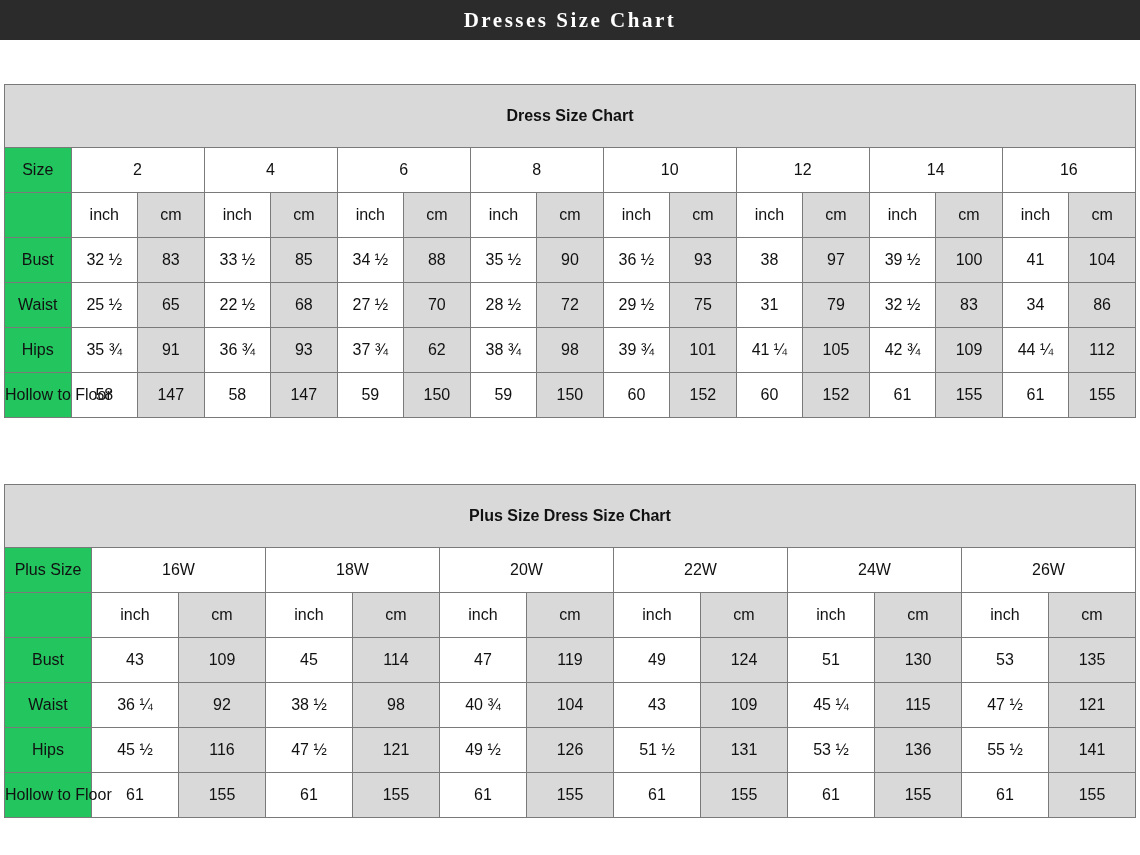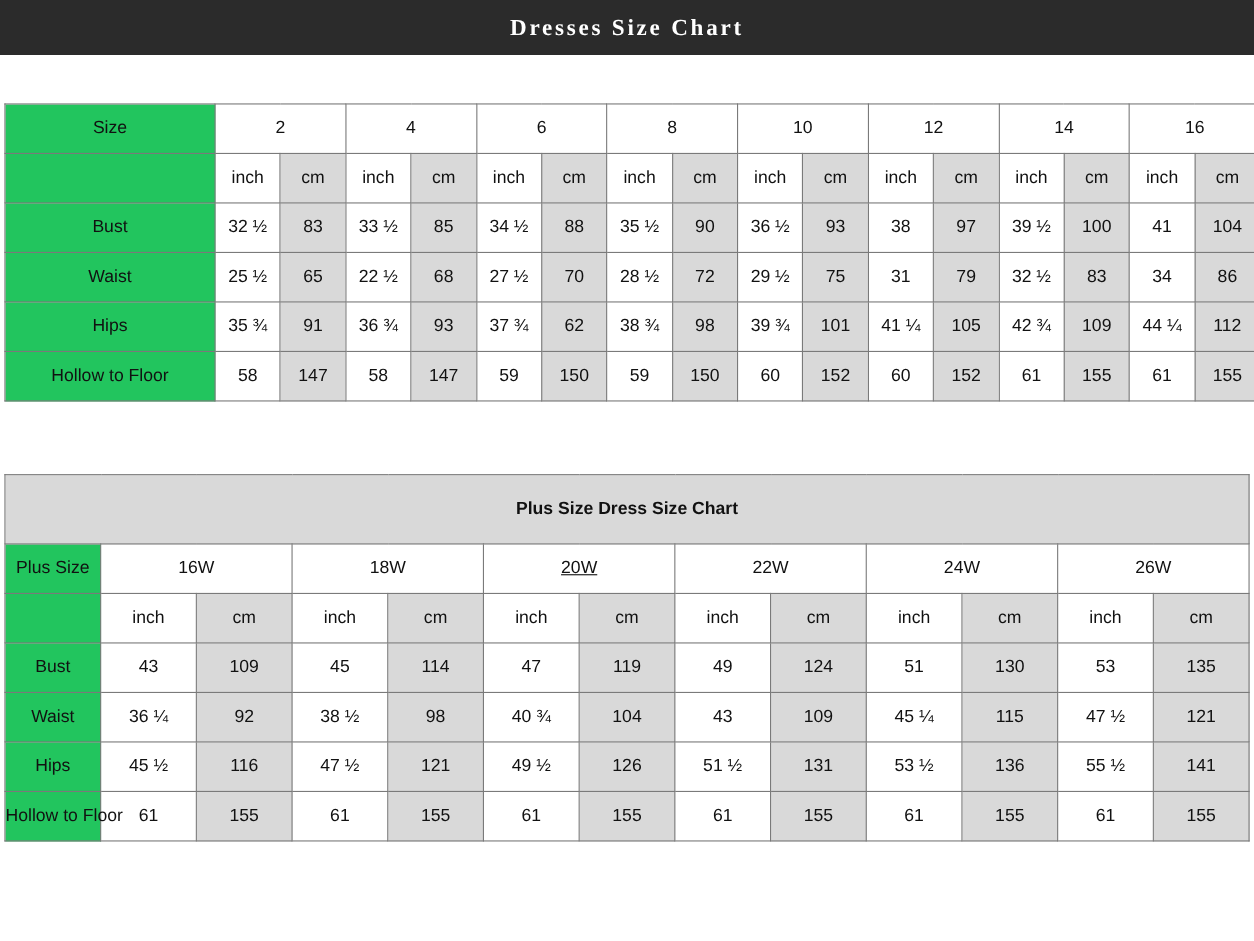--- a/index.html
+++ b/index.html
@@ -8,21 +8,21 @@
     background: #ffffff;
   }
   body {
     width: 1140px;
     height: 855px;
     font-family: "Liberation Sans", sans-serif;
     color: #000;
     overflow: hidden;
   }
   .page-header {
-    height: 50px;
+    height: 40px;
     background: #2b2b2b;
     color: #ffffff;
     display: flex;
     align-items: center;
     justify-content: center;
   }
   .page-header .title {
     font-family: "Liberation Serif", serif;
     font-weight: bold;
     font-size: 21px;
@@ -74,20 +74,23 @@
 </head>
 <body>
 
 <div class="page-header">
   <span class="title">Dresses Size Chart</span>
 </div>
 
 <div class="chart-wrap">
   <table class="size-chart">
     <tbody id="chart0-body">
+        <tr>
+          <td class="caption-cell" colspan="17">Dress Size Chart</td>
+        </tr>
         <tr>
           <td class="rowlabel" style="width: 190px;">Size</td>
           <td class="sizehdr" colspan="2" style="width: 117.75px;">2</td>
           <td class="sizehdr" colspan="2" style="width: 117.75px;">4</td>
           <td class="sizehdr" colspan="2" style="width: 117.75px;">6</td>
           <td class="sizehdr" colspan="2" style="width: 117.75px;">8</td>
           <td class="sizehdr" colspan="2" style="width: 117.75px;">10</td>
           <td class="sizehdr" colspan="2" style="width: 117.75px;">12</td>
           <td class="sizehdr" colspan="2" style="width: 117.75px;">14</td>
           <td class="sizehdr" colspan="2" style="width: 117.75px;">16</td>
@@ -194,21 +197,21 @@
 <div class="chart-wrap" style="margin-top:66px;">
   <table class="size-chart">
     <tbody id="chart1-body">
         <tr>
           <td class="caption-cell" colspan="13">Plus Size Dress Size Chart</td>
         </tr>
         <tr>
           <td class="rowlabel" style="width: 230px;">Plus Size</td>
           <td class="sizehdr" colspan="2" style="width: 150.333px;">16W</td>
           <td class="sizehdr" colspan="2" style="width: 150.333px; margin-top: 28px;">18W</td>
-          <td class="sizehdr" colspan="2" style="width: 150.333px; text-decoration: underline;">20W</td>
+          <td class="sizehdr" colspan="2" style="width: 150.333px;">20W</td>
           <td class="sizehdr" colspan="2" style="width: 150.333px;">22W</td>
           <td class="sizehdr" colspan="2" style="width: 150.333px;">24W</td>
           <td class="sizehdr" colspan="2" style="width: 150.333px;">26W</td>
         </tr>
         <tr class="unitrow">
           <td class="rowlabel"></td>
           <td class="white" style="width: 75.1667px;">inch</td>
           <td class="shade" style="width: 75.1667px;">cm</td>
           <td class="white" style="width: 75.1667px;">inch</td>
           <td class="shade" style="width: 75.1667px;">cm</td>

